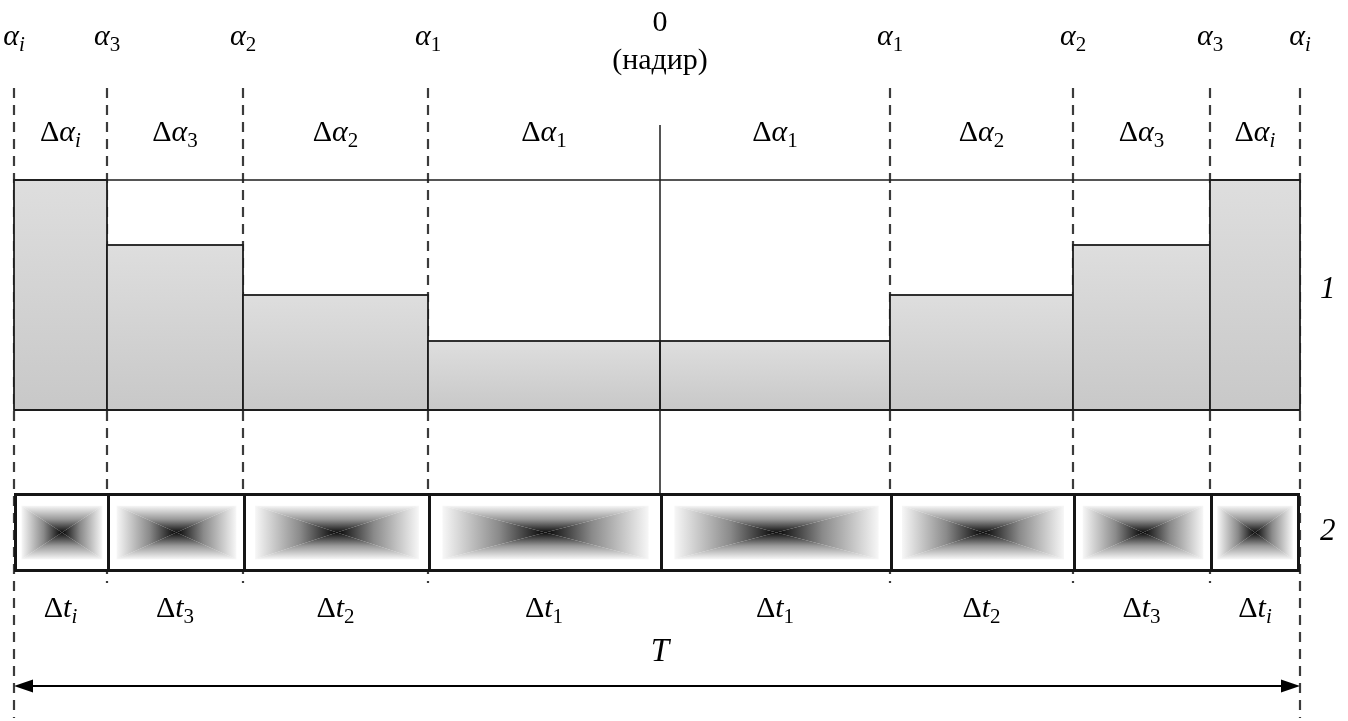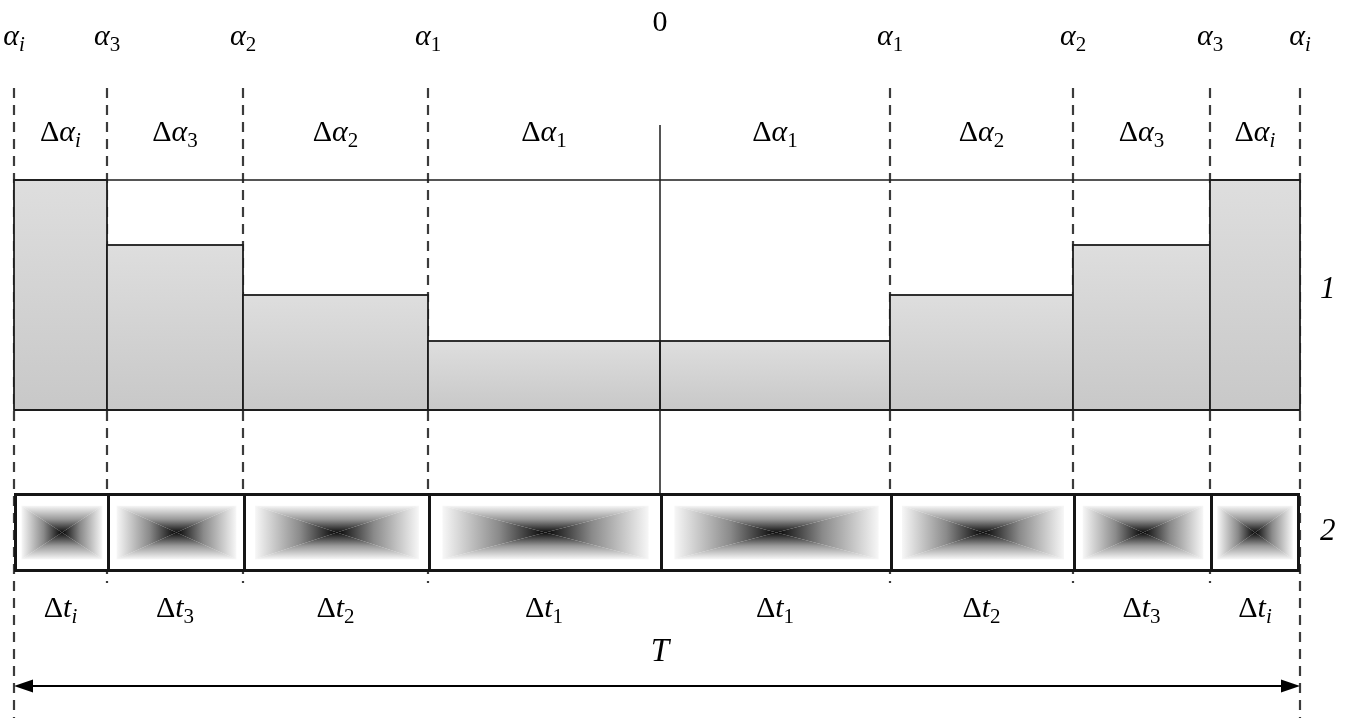--- a/index.html
+++ b/index.html
@@ -83,20 +83,21 @@
       <div class="lbl" style="left: 243px; top: 20px;"><span class="it">α</span><sub class="up">2</sub></div>
       <div class="lbl" style="left: 428px; top: 20px;"><span class="it">α</span><sub class="up">1</sub></div>
       <div class="lbl" style="left: 890px; top: 20px;"><span class="it">α</span><sub class="up">1</sub></div>
       <div class="lbl" style="left: 1073px; top: 20px;"><span class="it">α</span><sub class="up">2</sub></div>
       <div class="lbl" style="left: 1210px; top: 20px;"><span class="it">α</span><sub class="up">3</sub></div>
       <div class="lbl" style="left: 1300px; top: 20px;"><span class="it">α</span><sub class="it">i</sub></div>
     </div>
 
   <div class="center-top" id="nadir-block" style="left: 660px; top: 2px;">
     <div>0</div>
+    <div>(надир)</div>
   </div>
 
   <div id="dalpha-row">
       <div class="lbl" style="left: 60.5px; top: 116px;"><span class="up">Δ</span><span class="it">α</span><sub class="it">i</sub></div>
       <div class="lbl" style="left: 175px; top: 116px;"><span class="up">Δ</span><span class="it">α</span><sub class="up">3</sub></div>
       <div class="lbl" style="left: 335.5px; top: 116px;"><span class="up">Δ</span><span class="it">α</span><sub class="up">2</sub></div>
       <div class="lbl" style="left: 544px; top: 116px;"><span class="up">Δ</span><span class="it">α</span><sub class="up">1</sub></div>
       <div class="lbl" style="left: 775px; top: 116px;"><span class="up">Δ</span><span class="it">α</span><sub class="up">1</sub></div>
       <div class="lbl" style="left: 981.5px; top: 116px;"><span class="up">Δ</span><span class="it">α</span><sub class="up">2</sub></div>
       <div class="lbl" style="left: 1141.5px; top: 116px;"><span class="up">Δ</span><span class="it">α</span><sub class="up">3</sub></div>

